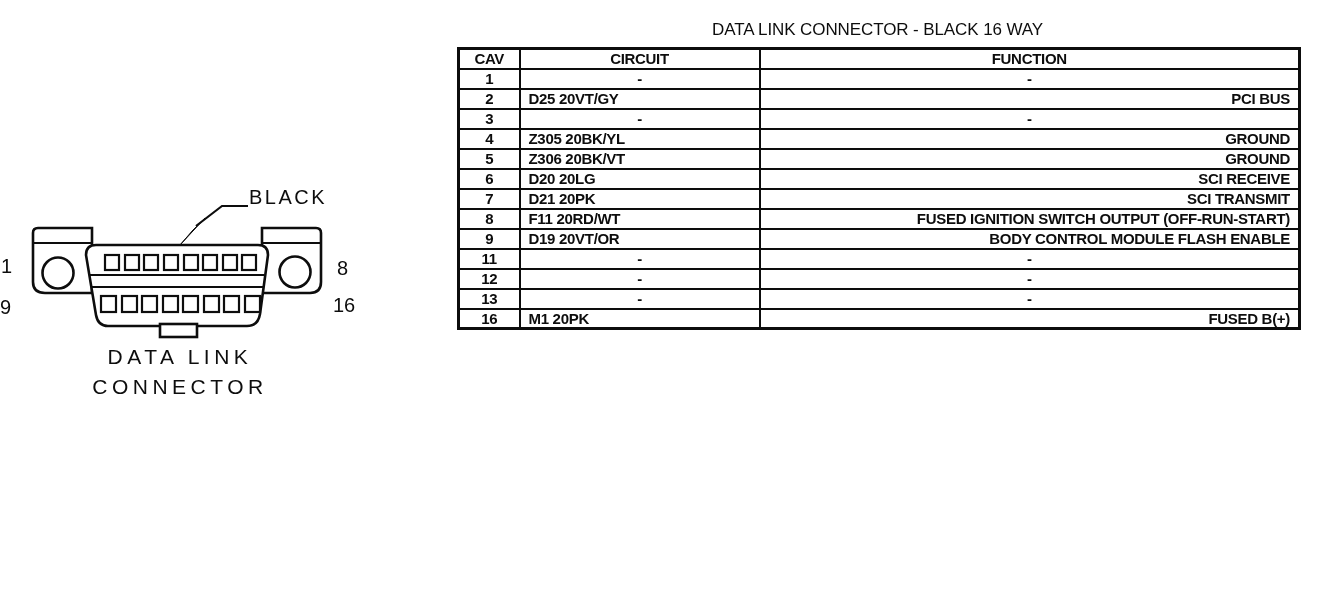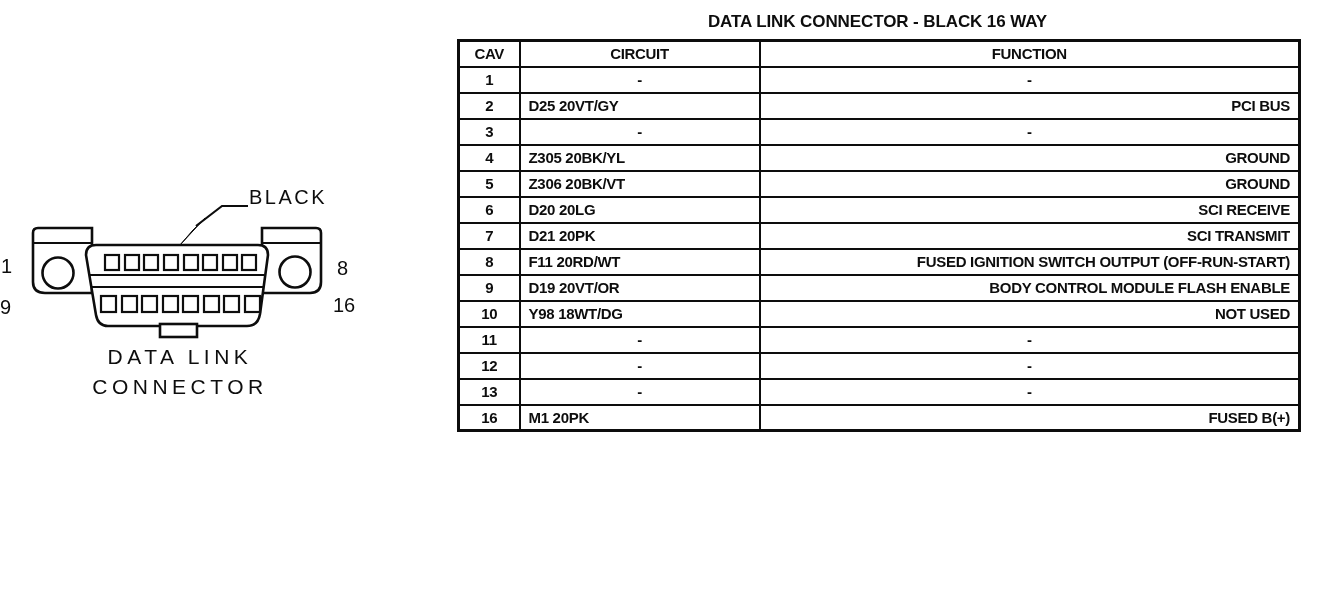--- a/index.html
+++ b/index.html
@@ -21,30 +21,30 @@
   .drawn{fill:#ffffff;stroke:var(--ink);stroke-width:2.6;}
   .drawn-thin{fill:none;stroke:var(--ink);stroke-width:2.2;}
   .svg-label{fill:var(--ink);font-family:"Liberation Sans","DejaVu Sans",sans-serif;}
   .callout-text{font-size:20px;letter-spacing:2.5px;}
   .pin-num{font-size:20px;}
   .caption-text{font-size:21px;letter-spacing:4.5px;text-anchor:middle;}
 
   
   .table-area{position:absolute;left:457px;top:11px;width:841px;}
   .table-title{
-    margin:0 0 7px 0;width:841px;text-align:center;
-    font-size:17px;font-weight:700;letter-spacing:-0.1px;line-height:21px;
+    margin:8px 0 7px 0;width:841px;text-align:center;
+    font-size:17px;font-weight:400;letter-spacing:-0.1px;line-height:21px;
   }
   table.pinout{
     border-collapse:collapse;table-layout:fixed;width:841px;
     border:3px solid var(--ink);
   }
   table.pinout th,table.pinout td{
     border:2.5px solid var(--ink);
-    height:26px;padding:0 8px;
+    height:20px;padding:0 8px;
     font-size:15px;font-weight:700;letter-spacing:-0.3px;
     vertical-align:middle;white-space:nowrap;overflow:hidden;
   }
   table.pinout th{text-align:center;padding:0;}
   td.col-cav{text-align:center;padding:0;}
   td.col-circuit{text-align:left;padding-left:10px;}
   td.col-function{text-align:right;padding-left:8px;font-size:14.5px;}
   td.dash{text-align:center;padding:0;}
 </style>
 </head>
@@ -164,25 +164,20 @@
             <td class="col-cav">8</td>
             <td class="col-circuit">F11 20RD/WT</td>
             <td class="col-function">FUSED IGNITION SWITCH OUTPUT (OFF-RUN-START)</td>
           </tr>
           <tr>
             <td class="col-cav">9</td>
             <td class="col-circuit">D19 20VT/OR</td>
             <td class="col-function">BODY CONTROL MODULE FLASH ENABLE</td>
           </tr>
           <tr>
-            <td class="col-cav">10</td>
-            <td class="col-circuit">Y98 18WT/DG</td>
-            <td class="col-function">NOT USED</td>
-          </tr>
-          <tr>
             <td class="col-cav">11</td>
             <td class="col-circuit dash">-</td>
             <td class="col-function dash">-</td>
           </tr>
           <tr>
             <td class="col-cav">12</td>
             <td class="col-circuit dash">-</td>
             <td class="col-function dash">-</td>
           </tr>
           <tr>

